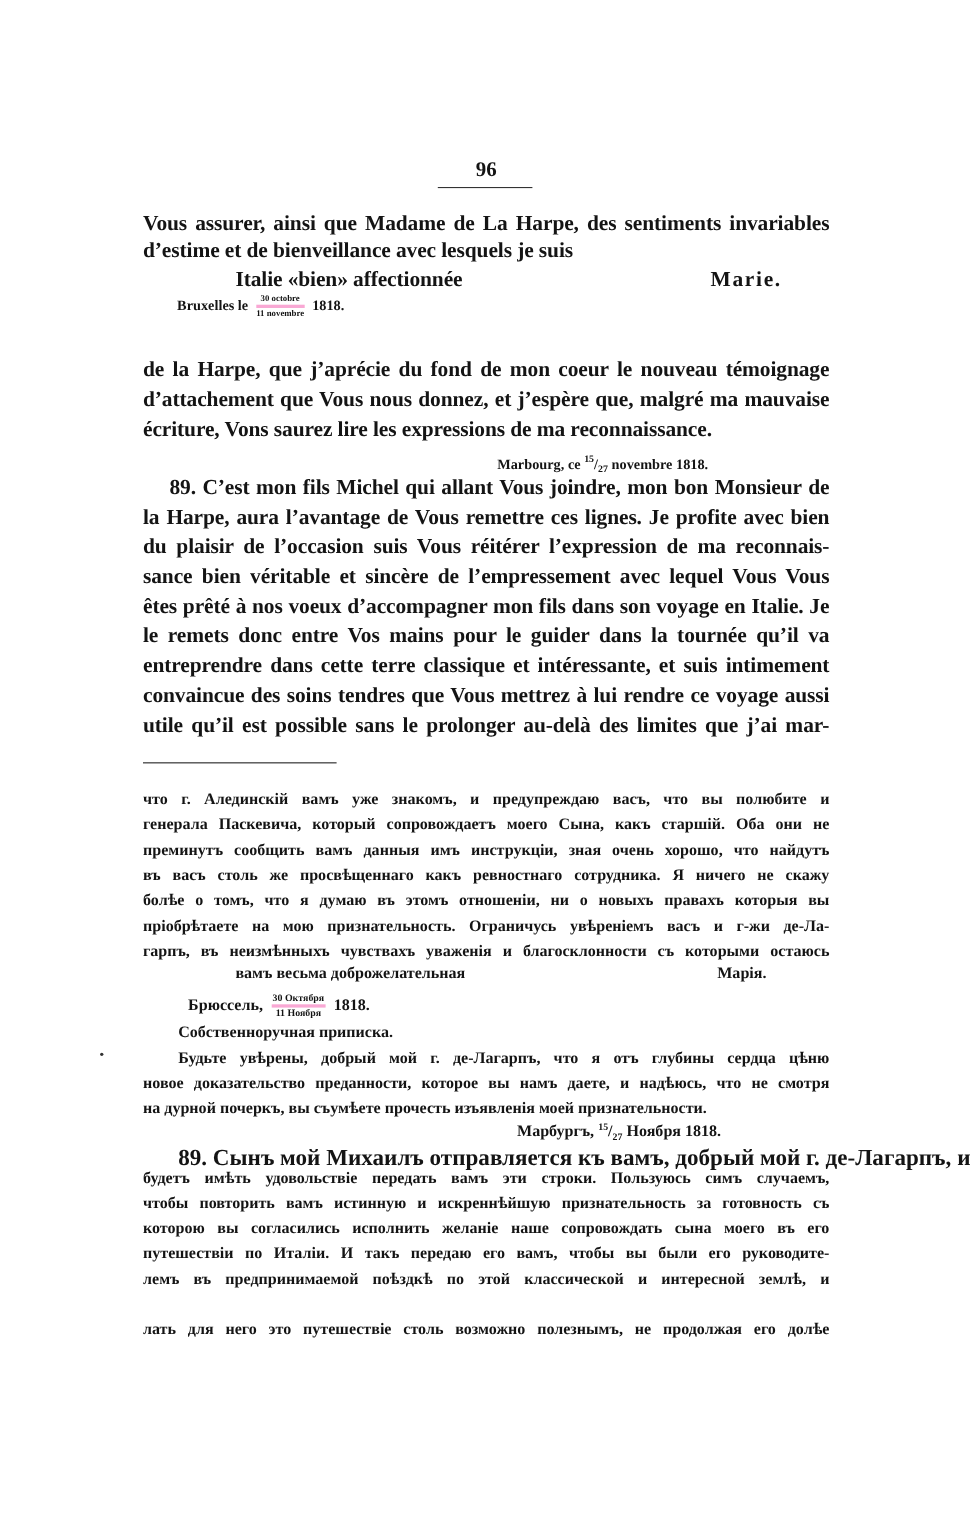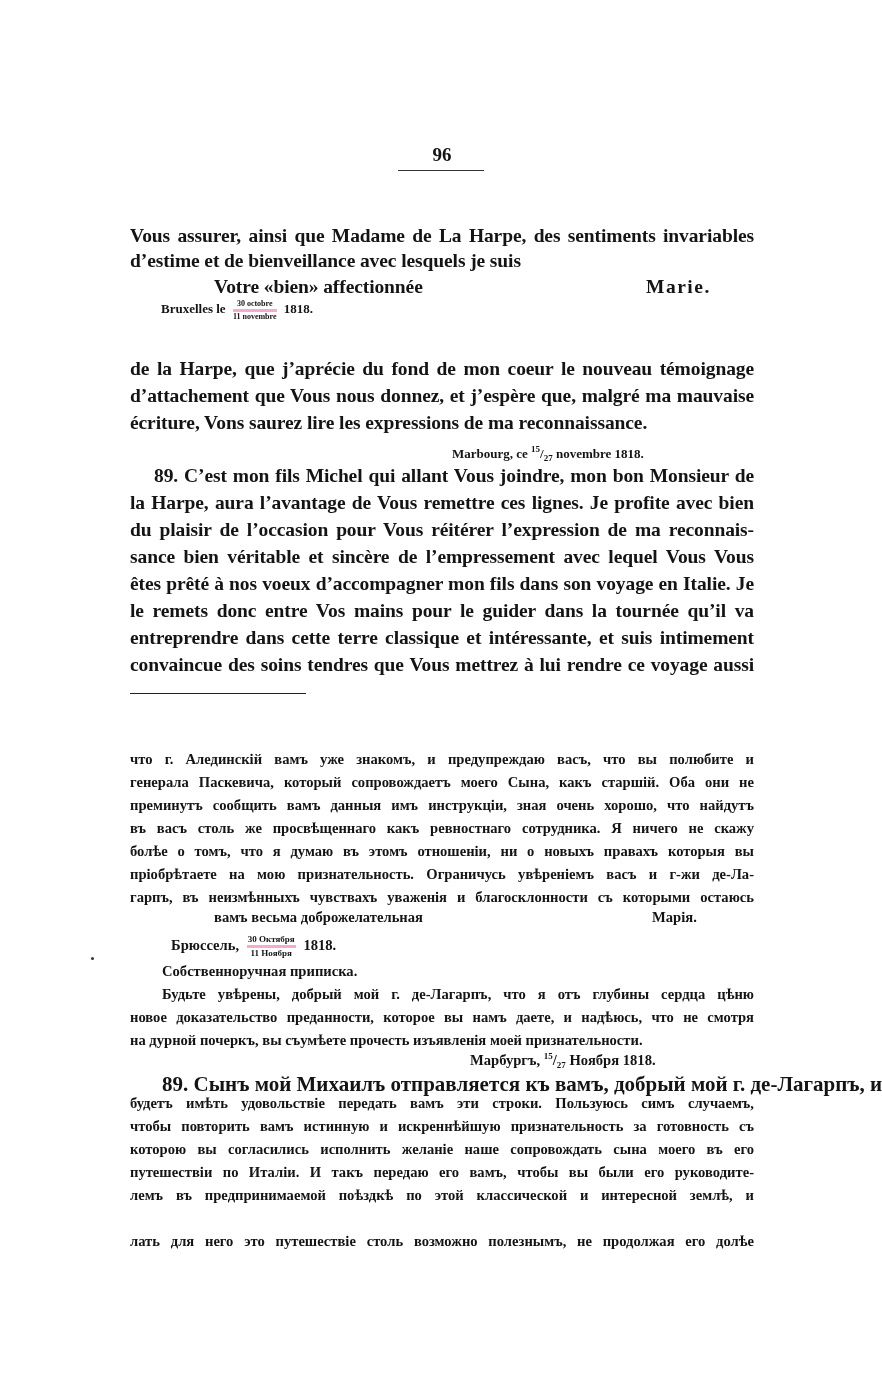--- a/index.html
+++ b/index.html
@@ -1,18 +1,18 @@
 <!DOCTYPE html>
 <html><head>
 <meta charset="utf-8">
 <style>
   html, body { margin: 0; padding: 0; background: #ffffff; }
   body { width: 882px; height: 1393px; position: relative; overflow: hidden; }
   .page { position: absolute; left: 0; top: 0; width: 882px; height: 1393px; background: #fff; color: #111; }
-  .ln { position: absolute; white-space: nowrap; font-family: "Liberation Serif", "DejaVu Serif", serif; font-weight: bold; color: #141414; margin-top: 32px; }
+  .ln { position: absolute; white-space: nowrap; font-family: "Liberation Serif", "DejaVu Serif", serif; font-weight: bold; color: #141414; }
   .just { left: 130px; width: 624px; text-align: justify; text-align-last: justify; }
   .fr { font-size: 19.5px; letter-spacing: -0.1px; }
   .ru { font-size: 14.6px; letter-spacing: 0px; }
   .pagenum { position: absolute; left: 412px; top: 144px; width: 60px; text-align: center; font-family: "Liberation Serif", serif; font-weight: bold; font-size: 19px; color: #141414; }
   .pagerule { position: absolute; left: 398px; top: 170px; width: 86px; height: 1px; background: #333; }
   .footrule { position: absolute; left: 130px; top: 693px; width: 176px; height: 1px; background: #222; }
   .frac { display: inline-block; vertical-align: middle; text-align: center; line-height: 1; margin: 0 4px; }
   .frac .num { display: block; font-size: 8px; border-bottom: 3px solid #f9a8d4; padding: 0 1px 1px; }
   .frac .den { display: block; font-size: 8px; padding-top: 1px; }
   .frac.ru-f .num, .frac.ru-f .den { font-size: 9px; }
@@ -24,21 +24,21 @@
 </head>
 <body>
 
 <div class="page">
 
   <div class="pagenum">96</div>
   <div class="pagerule"></div>
 
   <div class="ln fr just" style="top:193px;">Vous assurer, ainsi que Madame de La Harpe, des sentiments invariables</div>
   <div class="ln fr" style="top:218px; left:130px;">d’estime et de bienveillance avec lesquels je suis</div>
-  <div class="ln fr" style="top:244px; left:214px;">Votre «bien» affectionnée</div>
+  <div class="ln fr" style="top:244px; left:214px;">Italie «bien» affectionnée</div>
   <div class="ln fr" style="top:244px; left:646px; letter-spacing:1.5px;">Marie.</div>
 
   <div class="ln small" style="top:268px; left:161px;">
     <span>Bruxelles le</span>
     <span class="frac">
       <span class="num">30 octobre</span>
       <span class="den">11 novembre</span>
     </span>
     <span>1818.</span>
   </div>
@@ -48,26 +48,27 @@
   <div class="ln fr" style="top:380px; left:130px;">écriture, Vons saurez lire les expressions de ma reconnaissance.</div>
 
   <div class="ln small" style="top:412px; left:452px;">
     <span>Marbourg, ce</span>
     <span class="sup">15</span>/<span class="sub">27</span>
     <span>novembre 1818.</span>
   </div>
 
   <div class="ln fr just" style="top:433px; left:154px; width:600px;">89. C’est mon fils Michel qui allant Vous joindre, mon bon Monsieur de</div>
   <div class="ln fr just" style="top:460px;">la Harpe, aura l’avantage de Vous remettre ces lignes. Je profite avec bien</div>
-  <div class="ln fr just" style="top:487px;">du plaisir de l’occasion pour Vous réitérer l’expression de ma reconnais-</div>
+  <div class="ln fr just" style="top:487px;">du plaisir de l’occasion suis Vous réitérer l’expression de ma reconnais-</div>
   <div class="ln fr just" style="top:514px;">sance bien véritable et sincère de l’empressement avec lequel Vous Vous</div>
   <div class="ln fr just" style="top:541px;">êtes prêté à nos voeux d’accompagner mon fils dans son voyage en Italie. Je</div>
   <div class="ln fr just" style="top:568px;">le remets donc entre Vos mains pour le guider dans la tournée qu’il va</div>
   <div class="ln fr just" style="top:595px;">entreprendre dans cette terre classique et intéressante, et suis intimement</div>
   <div class="ln fr just" style="top:622px;">convaincue des soins tendres que Vous mettrez à lui rendre ce voyage aussi</div>
+  <div class="ln fr just" style="top:649px;">utile qu’il est possible sans le prolonger au-delà des limites que j’ai mar-</div>
 
   <div class="footrule"></div>
 
   <div class="ln ru just" style="top:719px;">что г. Алединскій вамъ уже знакомъ, и предупреждаю васъ, что вы полюбите и</div>
   <div class="ln ru just" style="top:742px;">генерала Паскевича, который сопровождаетъ моего Сына, какъ старшій. Оба они не</div>
   <div class="ln ru just" style="top:788px;">въ васъ столь же просвѣщеннаго какъ ревностнаго сотрудника. Я ничего не скажу</div>
   <div class="ln ru just" style="top:765px;">преминутъ сообщить вамъ данныя имъ инструкціи, зная очень хорошо, что найдутъ</div>
   <div class="ln ru just" style="top:811px;">болѣе о томъ, что я думаю въ этомъ отношеніи, ни о новыхъ правахъ которыя вы</div>
   <div class="ln ru just" style="top:834px;">пріобрѣтаете на мою признательность. Ограничусь увѣреніемъ васъ и г-жи де-Ла-</div>
   <div class="ln ru just" style="top:857px;">гарпъ, въ неизмѣнныхъ чувствахъ уваженія и благосклонности съ которыми остаюсь</div>

